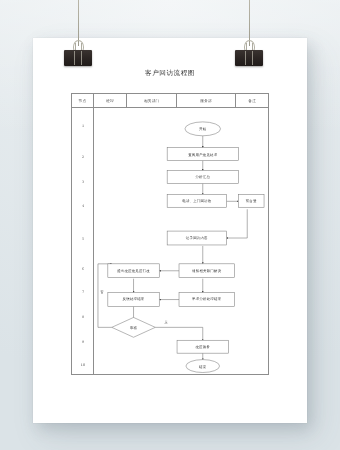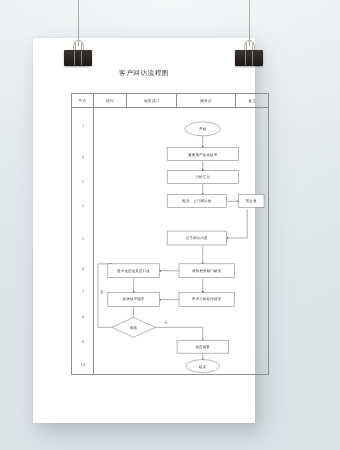--- a/index.html
+++ b/index.html
@@ -51,21 +51,21 @@
   .clip .body::after{ left:17px; }
   .clip .arm{
     position:absolute; left:50%; top:43px; width:7px; height:12px;
     margin-left:-3.5px;
     border-left:1.2px solid #aeaca0; border-right:1.2px solid #aeaca0;
   }
 
   
   #paper{
     position:absolute;
-    left:33px; top:38px; width:222px; height:385px;
+    left:33px; top:38px; width:274px; height:385px;
     background:#ffffff;
     z-index:2;
     box-shadow:
       0 0 0 .5px rgba(0,0,0,.04),
       4px 6px 14px rgba(80,95,105,.20),
       10px 14px 30px rgba(80,95,105,.13);
   }
 
   
   #doc-title{

